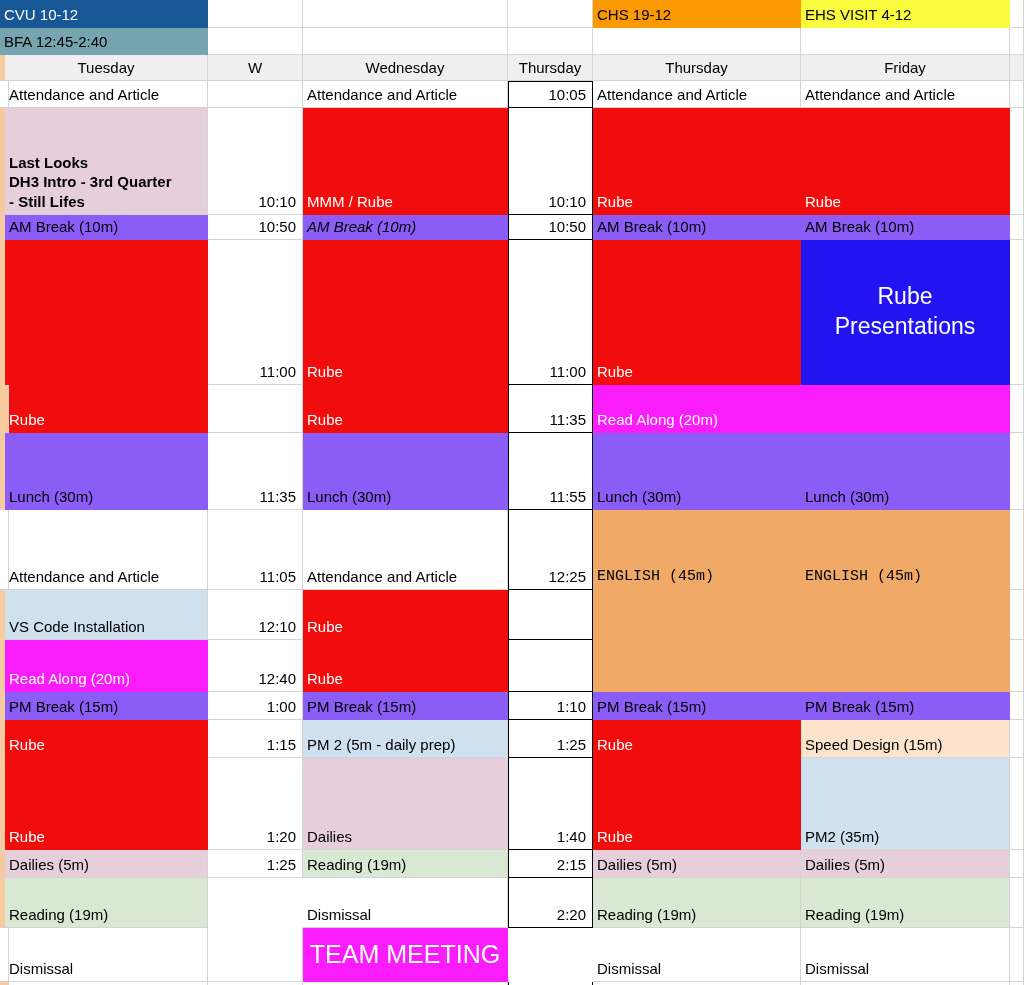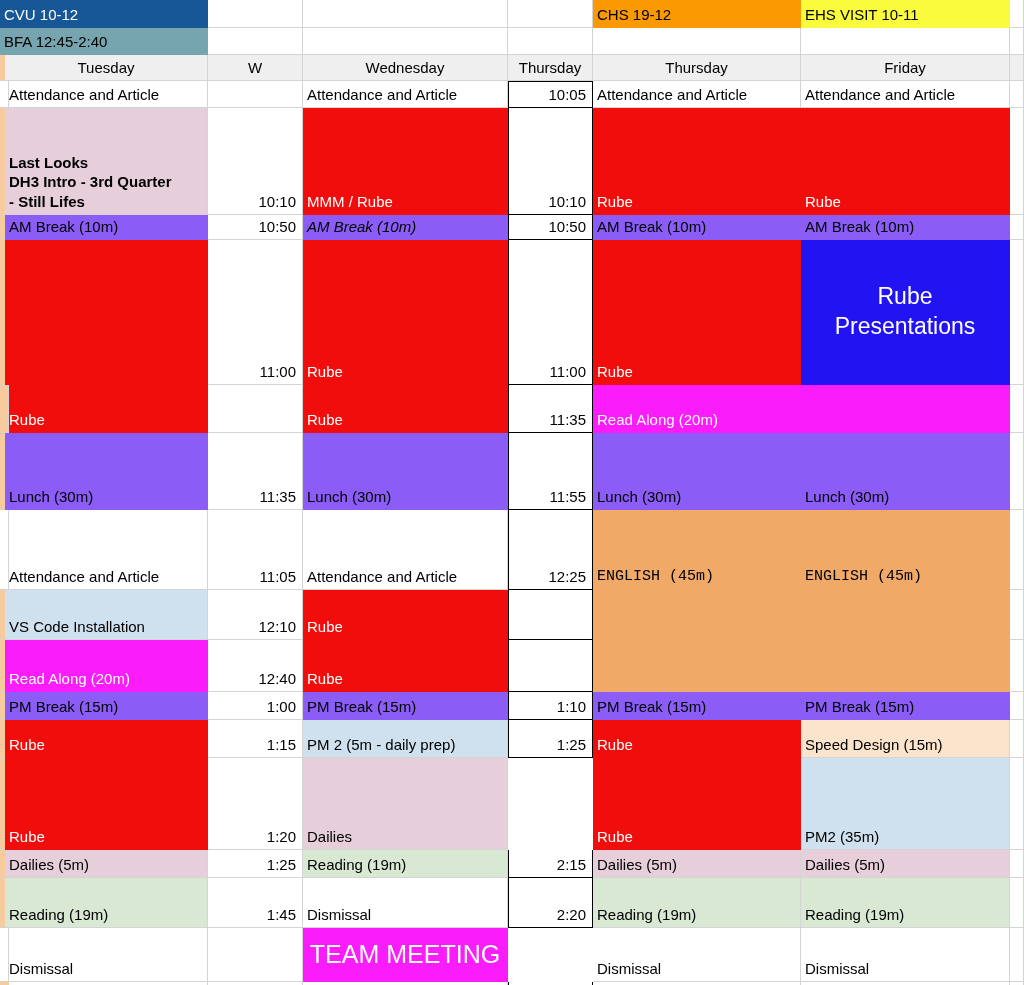--- a/index.html
+++ b/index.html
@@ -43,21 +43,21 @@
 </head>
 <body>
 
 <div class="sheet">
 
   <div class="c bg-cvu" style="grid-area:1/1/2/3">CVU 10-12</div>
   <div class="c gl" style="grid-area:1/3/2/4"></div>
   <div class="c gl" style="grid-area:1/4/2/5"></div>
   <div class="c gl" style="grid-area:1/5/2/6"></div>
   <div class="c bg-chs" style="grid-area:1/6/2/7">CHS 19-12</div>
-  <div class="c bg-ehs" style="grid-area:1/7/2/8">EHS VISIT 10-11</div>
+  <div class="c bg-ehs" style="grid-area:1/7/2/8">EHS VISIT 4-12</div>
   <div class="c gl" style="grid-area:1/8/2/9"></div>
 
   <div class="c bg-bfa" style="grid-area:2/1/3/3">BFA 12:45-2:40</div>
   <div class="c gl" style="grid-area:2/3/3/4"></div>
   <div class="c gl" style="grid-area:2/4/3/5"></div>
   <div class="c gl" style="grid-area:2/5/3/6"></div>
   <div class="c gl" style="grid-area:2/6/3/7"></div>
   <div class="c gl" style="grid-area:2/7/3/8"></div>
   <div class="c gl" style="grid-area:2/8/3/9"></div>
 
@@ -167,36 +167,36 @@
   <div class="c bg-lblue gl" style="grid-area:14/4/15/5">PM 2 (5m - daily prep)</div>
   <div class="c tc" style="grid-area:14/5/15/6">1:25</div>
   <div class="c bg-red white" style="grid-area:14/6/15/7">Rube</div>
   <div class="c bg-lpeach gl" style="grid-area:14/7/15/8">Speed Design (15m)</div>
   <div class="c gl" style="grid-area:14/8/15/9"></div>
 
   <div class="c bg-strip gl" style="grid-area:15/1/16/2"></div>
   <div class="c bg-red white" style="grid-area:15/2/16/3">Rube</div>
   <div class="c gl right" style="grid-area:15/3/16/4">1:20</div>
   <div class="c bg-pink gl" style="grid-area:15/4/16/5">Dailies</div>
+  <div class="c tc" style="grid-area:15/5/16/6">1:40</div>
   <div class="c bg-red white" style="grid-area:15/6/16/7">Rube</div>
   <div class="c bg-lblue gl" style="grid-area:15/7/16/8">PM2 (35m)</div>
   <div class="c gl" style="grid-area:15/8/16/9"></div>
 
   <div class="c bg-strip gl" style="grid-area:16/1/17/2"></div>
   <div class="c bg-pink gl" style="grid-area:16/2/17/3">Dailies (5m)</div>
   <div class="c gl right" style="grid-area:16/3/17/4">1:25</div>
   <div class="c bg-lgreen gl" style="grid-area:16/4/17/5">Reading (19m)</div>
   <div class="c tc" style="grid-area:16/5/17/6">2:15</div>
   <div class="c bg-pink gl" style="grid-area:16/6/17/7">Dailies (5m)</div>
   <div class="c bg-pink gl" style="grid-area:16/7/17/8">Dailies (5m)</div>
   <div class="c gl" style="grid-area:16/8/17/9"></div>
 
   <div class="c bg-strip gl" style="grid-area:17/1/18/2"></div>
   <div class="c bg-lgreen gl" style="grid-area:17/2/18/3">Reading (19m)</div>
-  <div class="c gl right" style="grid-area:17/3/18/4">1:45</div>
   <div class="c gl" style="grid-area:17/4/18/5">Dismissal</div>
   <div class="c tc" style="grid-area:17/5/18/6">2:20</div>
   <div class="c bg-lgreen gl" style="grid-area:17/6/18/7">Reading (19m)</div>
   <div class="c bg-lgreen gl" style="grid-area:17/7/18/8">Reading (19m)</div>
   <div class="c gl" style="grid-area:17/8/18/9"></div>
 
   <div class="c gl" style="grid-area:18/1/19/2"></div>
   <div class="c gl" style="grid-area:18/2/19/3">Dismissal</div>
   <div class="c gl" style="grid-area:18/3/19/4"></div>
   <div class="c bg-magenta white center middle big2" style="grid-area:18/4/19/5">TEAM MEETING</div>

